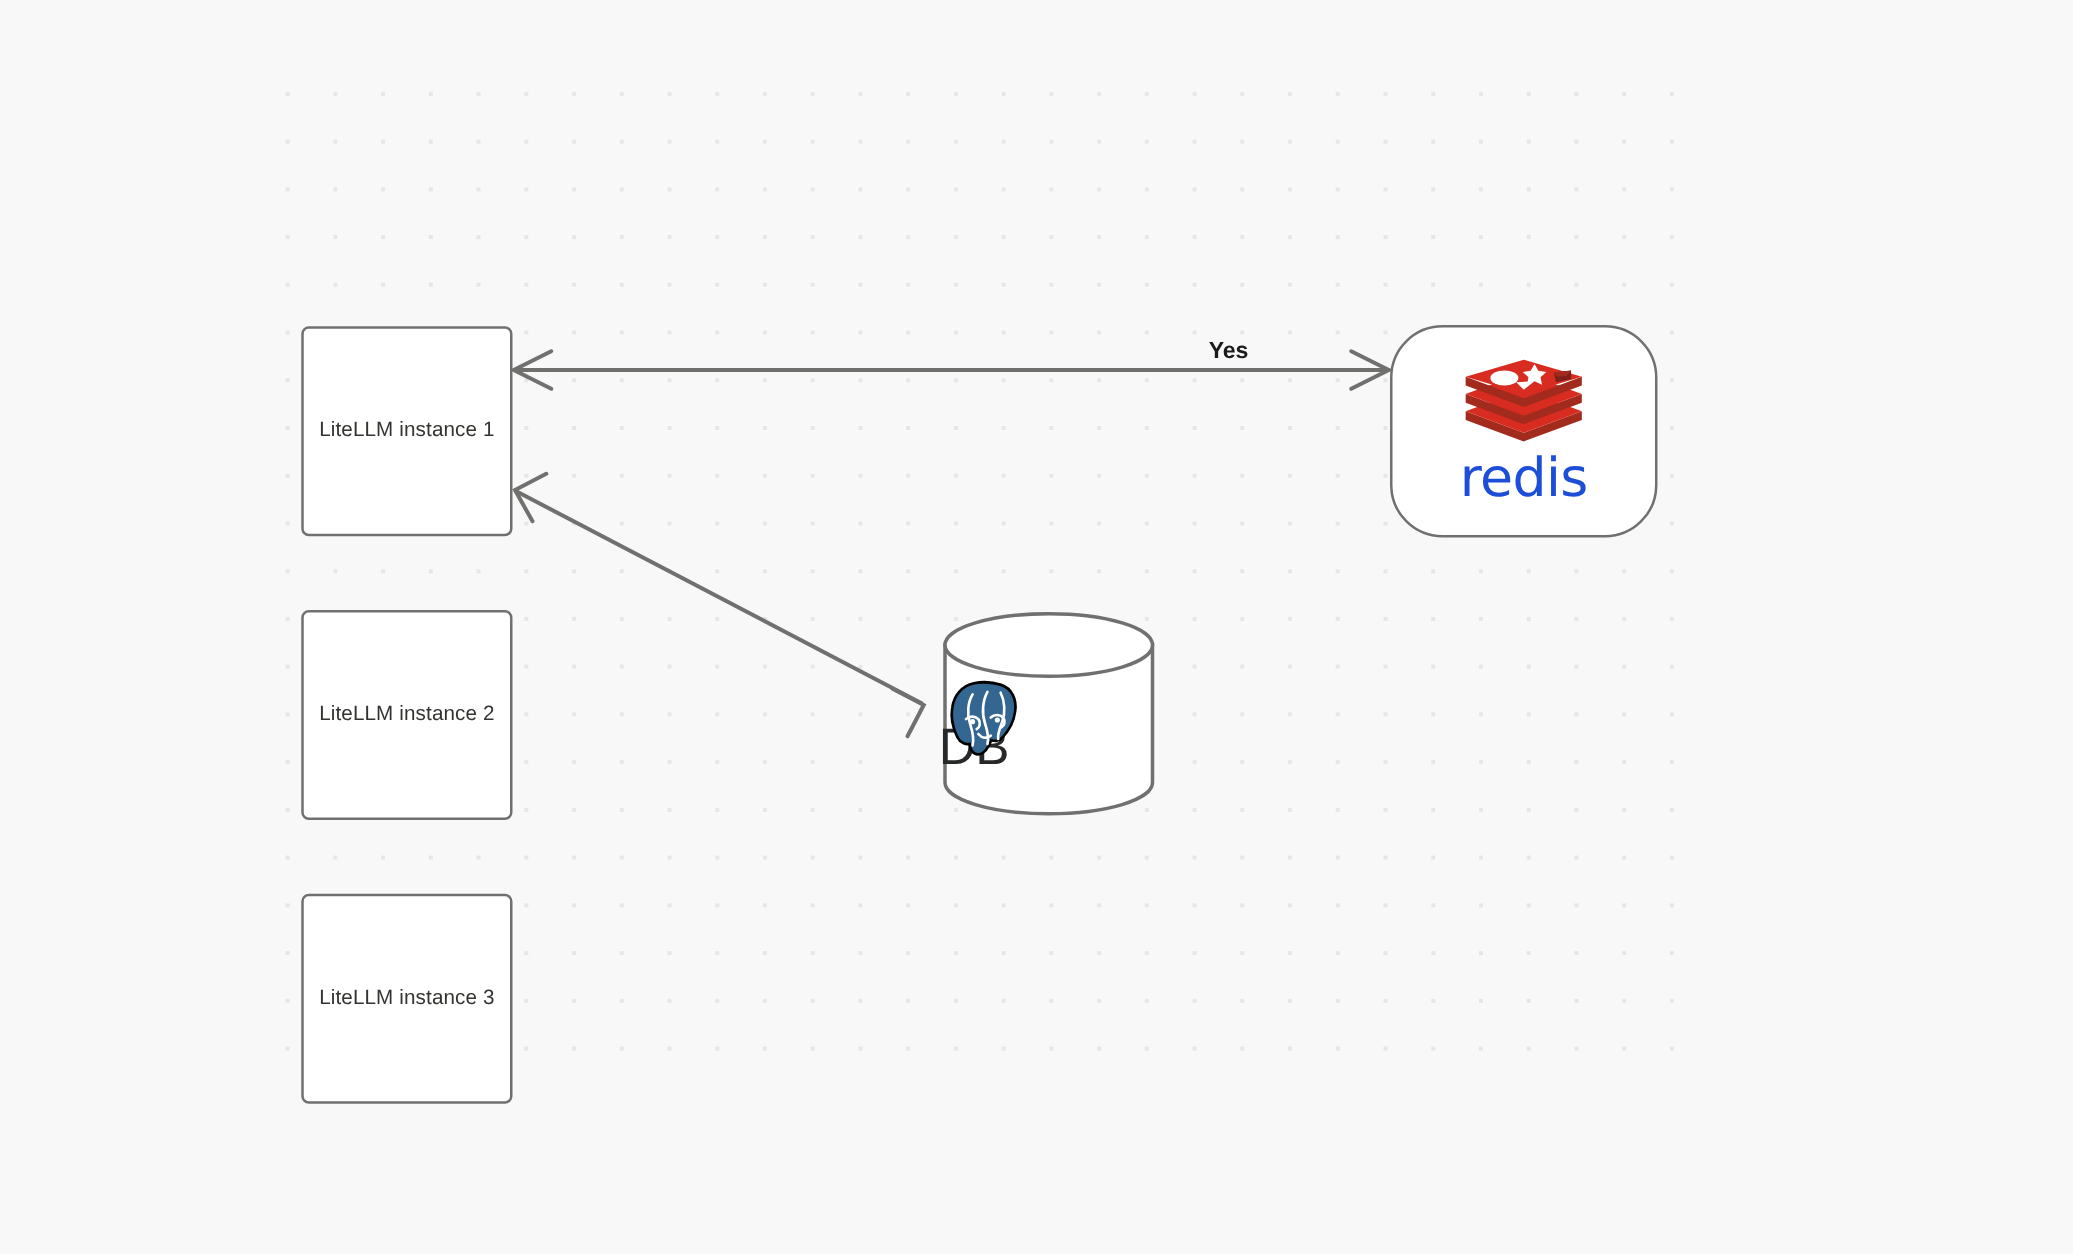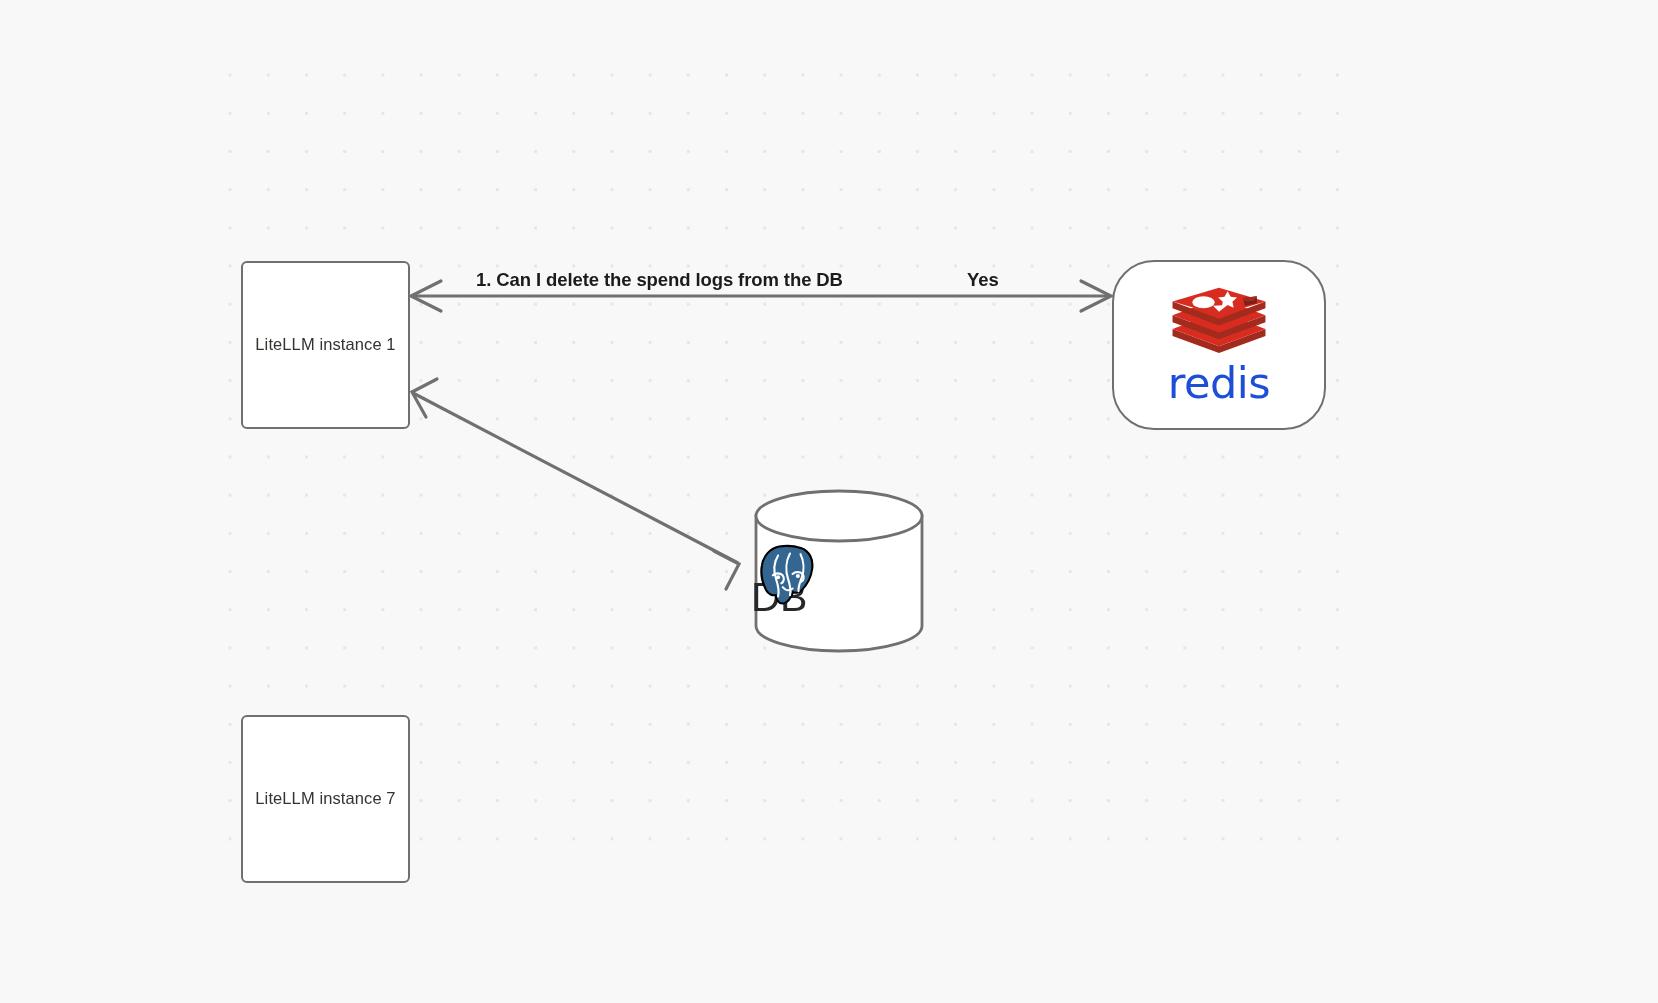--- a/index.html
+++ b/index.html
@@ -148,32 +148,34 @@
 
     <g>
       <line x1="413" y1="393" x2="738" y2="563" stroke="#70706f" stroke-width="3.2" stroke-linecap="butt"></line>
 
       <polyline points="437,379 412,392 426,417" fill="none" stroke="#70706f" stroke-width="3.2" stroke-linecap="round" stroke-linejoin="miter"></polyline>
 
       <polyline points="714,551 739,564 726,589" fill="none" stroke="#70706f" stroke-width="3.2" stroke-linecap="round" stroke-linejoin="miter"></polyline>
     </g>
   </svg>
 
-  <div class="edge-label" id="edge-label-1">1.  Can I delete the spend logs from the DB</div>
 
   <div class="edge-label" id="edge-label-1-answer">Yes</div>
 
 
   <div class="node-box" id="node-litellm-1">
     <span class="node-label">LiteLLM instance 1</span>
   </div>
 
+  <div class="node-box" id="node-litellm-2">
+    <span class="node-label">LiteLLM instance 2</span>
+  </div>
 
   <div class="node-box" id="node-litellm-3">
-    <span class="node-label">LiteLLM instance 7</span>
+    <span class="node-label">LiteLLM instance 3</span>
   </div>
 
   <div id="node-redis">
     <svg id="redis-logo-mark" viewBox="0 0 120 86" xmlns="http://www.w3.org/2000/svg">
 
       <path d="M60 78 L6 58 L6 50 L60 70 L114 50 L114 58 Z" fill="#a32b1e"></path>
       <path d="M6 50 L60 30 L114 50 L60 70 Z" fill="#d82c20"></path>
 
       <path d="M60 62 L6 42 L6 34 L60 54 L114 34 L114 42 Z" fill="#a32b1e"></path>
       <path d="M6 34 L60 14 L114 34 L60 54 Z" fill="#d82c20"></path>

